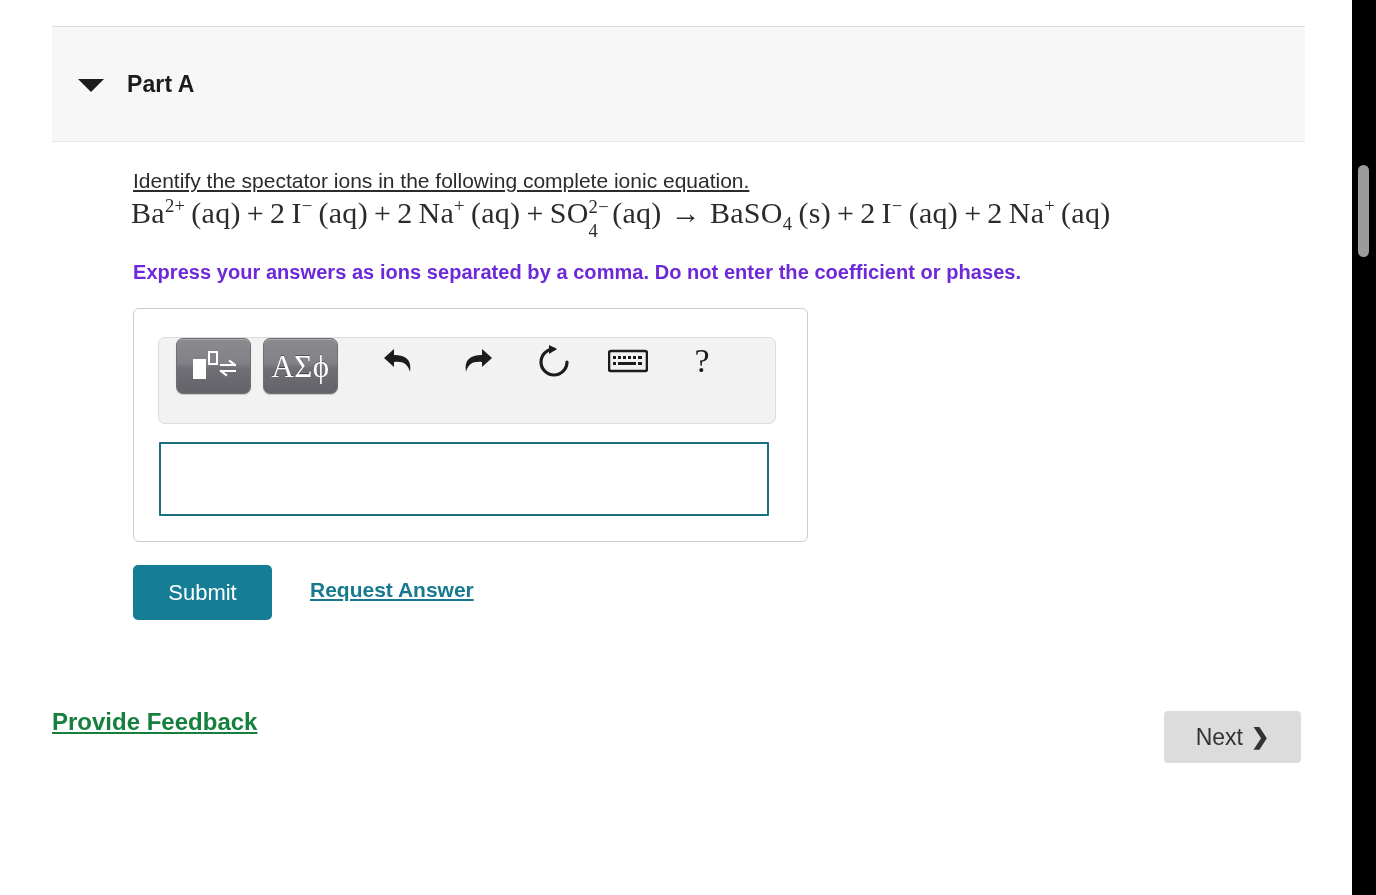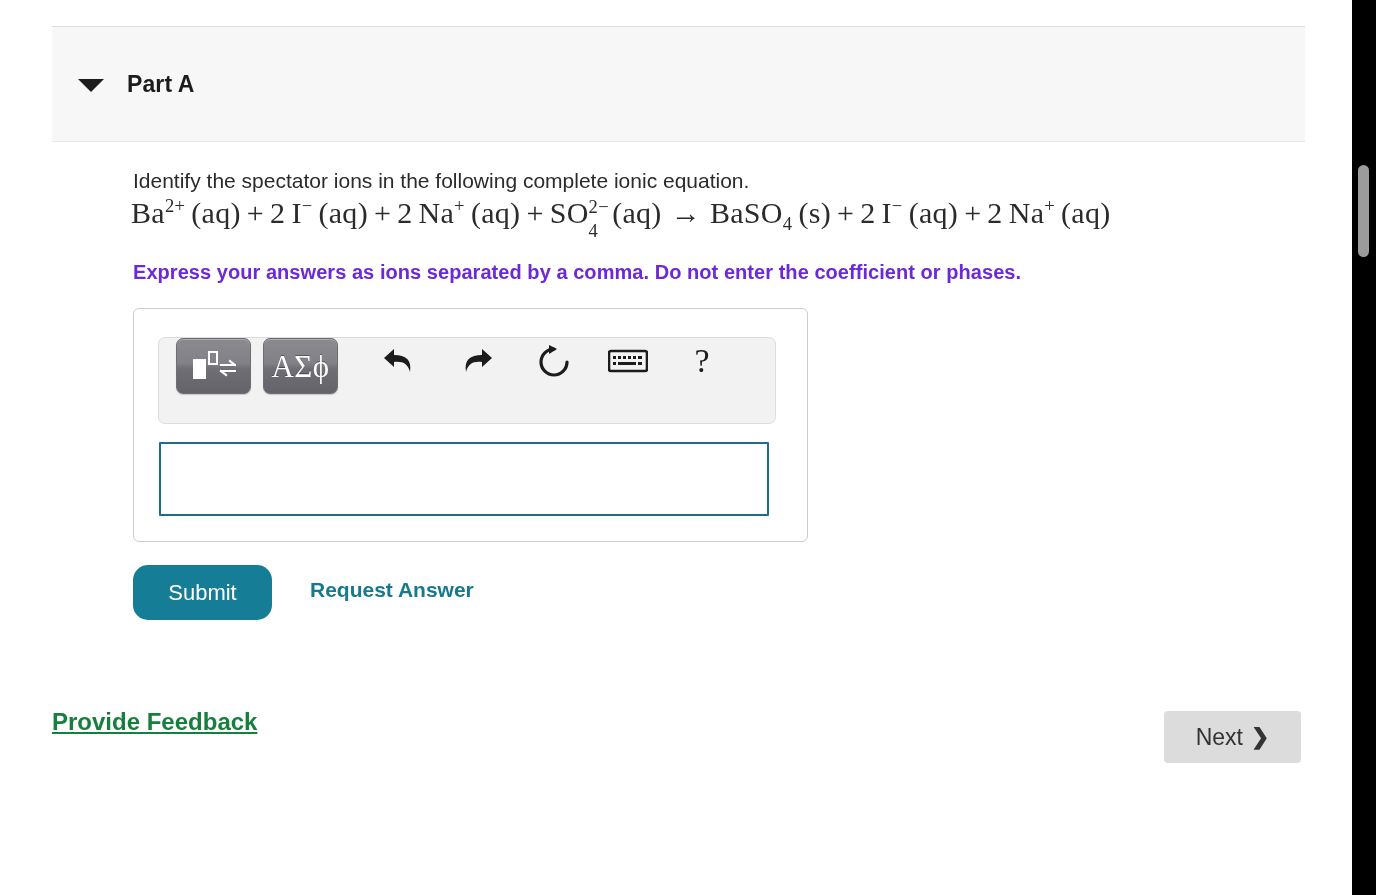--- a/index.html
+++ b/index.html
@@ -66,20 +66,21 @@
   }
 
   
   .question-prompt {
     position: absolute;
     left: 133px;
     top: 166px;
     font-size: 21px;
     color: #2b2b2b;
     line-height: 29px;
+    text-decoration: underline;
   }
 
   
   .equation {
     position: absolute;
     left: 131px;
     top: 196px;
     font-family: "Liberation Serif", "DejaVu Serif", serif;
     font-size: 30px;
     color: #2b2b2b;
@@ -218,35 +219,36 @@
 
   
   .submit-btn {
     position: absolute;
     left: 133px;
     top: 565px;
     width: 139px;
     height: 55px;
     background: #167d97;
     border: none;
-    border-radius: 15px;
+    border-radius: 5px;
     color: #ffffff;
     font-size: 22px;
     font-family: "Liberation Sans", sans-serif;
     cursor: pointer;
     padding: 0;
   }
 
   .request-answer {
     position: absolute;
     left: 310px;
     top: 578px;
     font-size: 21px;
     font-weight: bold;
     color: #17798f;
+    text-decoration: underline;
     cursor: pointer;
   }
 
   
   .provide-feedback {
     position: absolute;
     left: 52px;
     top: 708px;
     font-size: 24px;
     color: #15803d;

